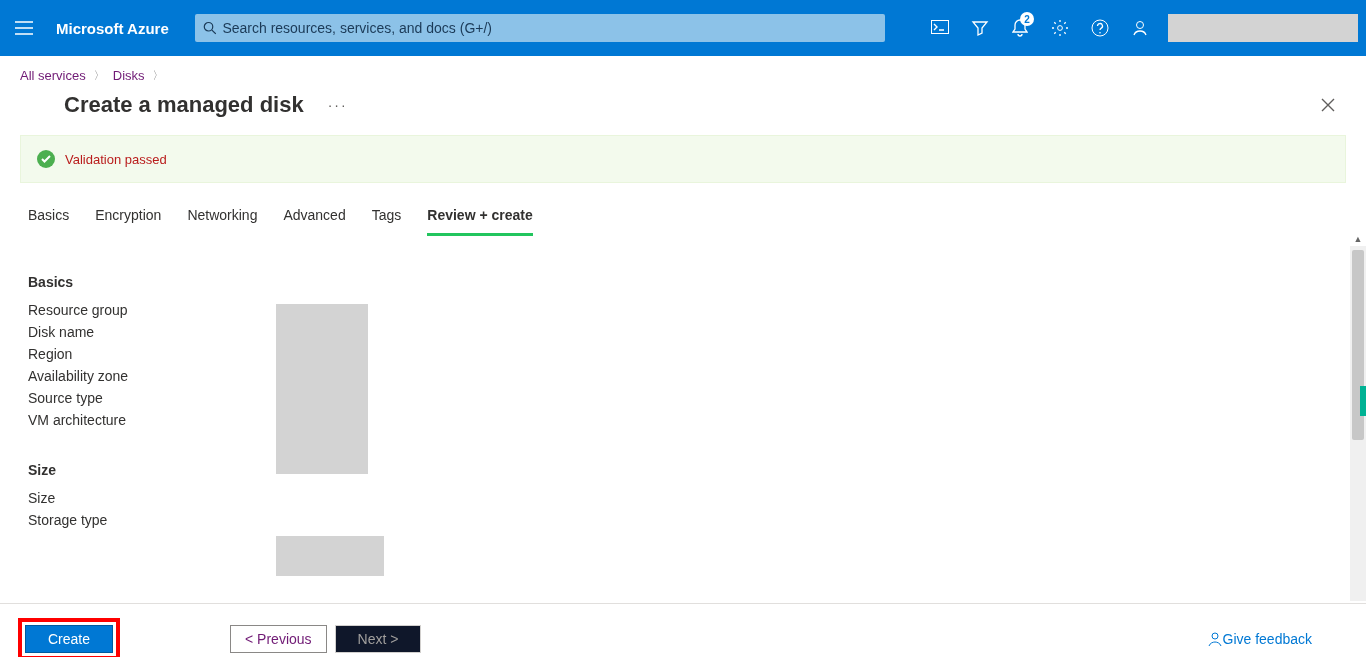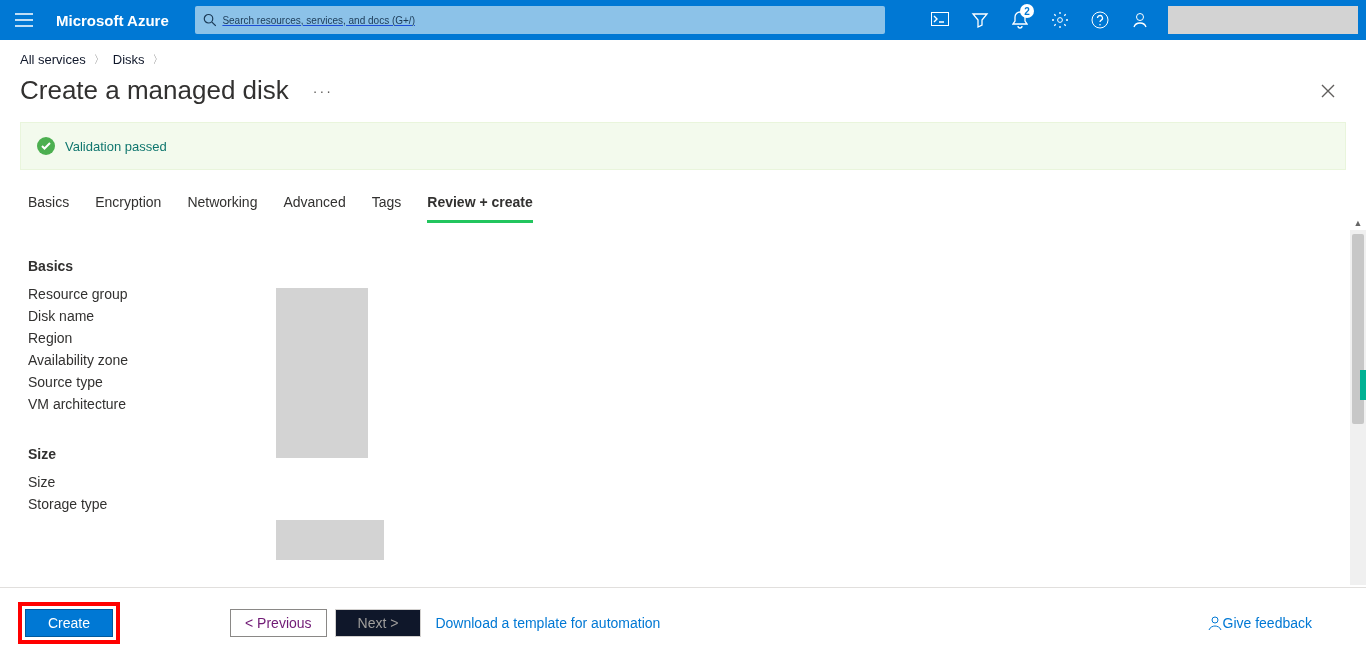--- a/index.html
+++ b/index.html
@@ -1,37 +1,37 @@
 <!DOCTYPE html>
 <html><head>
 <meta charset="utf-8">
 <style>
   * { box-sizing: border-box; margin: 0; padding: 0; }
   html, body { width: 1366px; height: 657px; font-family: "Segoe UI", Arial, sans-serif; background: #fff; overflow: hidden; }
   
-  .topbar { height: 40px; background: #0078d4; display: flex; align-items: center; color: #fff; }
+  .topbar { height: 56px; background: #0078d4; display: flex; align-items: center; color: #fff; }
   .hamburger { width: 48px; display:flex; align-items:center; justify-content:center; height:40px; cursor:pointer; }
   .brand { font-weight:600; font-size:15px; padding: 0 20px 0 8px; white-space:nowrap; }
   .searchbox { flex:0 0 690px; height:28px; background:#8cc2e8; border-radius:2px; display:flex; align-items:center; padding:0 8px; color:#1b3a57; margin-left:6px;}
-  .searchbox input { background:transparent; border:none; outline:none; font-size:10px; width:100%; color:#1d4ed8;text-decoration:underline; }
+  .searchbox input { background:transparent; border:none; outline:none; font-size:14px; width:100%; color:#404040; }
   .searchbox input::placeholder { color:#1b3a57; }
   .topgap { flex:1; }
   .topicon { width:40px; height:40px; display:flex; align-items:center; justify-content:center; cursor:pointer; position:relative; }
   .badge { position:absolute; top:4px; right:6px; background:#fff; color:#0078d4; font-size:10px; font-weight:600; border-radius:8px; min-width:14px; height:14px; display:flex; align-items:center; justify-content:center; padding:0 3px;}
   .acct { width:190px; height:28px; background:#d3d3d3; margin:0 8px; }
   
   .page { position:relative; height: calc(657px - 40px); }
   .breadcrumb { padding: 12px 20px 4px; font-size:13px; color:#0078d4; display:flex; align-items:center; gap:8px;}
-  .breadcrumb a { color:#0f172a; text-decoration:none; cursor:pointer;}
+  .breadcrumb a { color:#701a75; text-decoration:none; cursor:pointer;}
   .chev { color:#888; font-size:11px; }
   .titlebar { display:flex; align-items:center; padding: 4px 20px 10px; }
-  .titlebar h1 { font-size:26px; font-weight:400; color:#323130; }
+  .titlebar h1 { font-size:22px; font-weight:700; color:#323130;margin-left:44px; }
   .kebab { margin-left:24px; color:#605e5c; letter-spacing:2px; cursor:pointer; font-size:14px; }
   .closebtn { margin-left:auto; margin-right:4px; cursor:pointer; padding:6px;}
-  .validation { margin: 6px 20px 10px; background:#f3faed; border:1px solid #e9f5dc; padding:14px 16px; display:flex; align-items:center; gap:10px; font-size:13px; color:#0f766e;}
+  .validation { margin: 6px 20px 10px; background:#f3faed; border:1px solid #e9f5dc; padding:14px 16px; display:flex; align-items:center; gap:10px; font-size:13px; color:#b91c1c;}
   .validation .okicon { width:18px; height:18px; border-radius:50%; background:#4caf50; display:flex; align-items:center; justify-content:center;}
   .validation .okicon svg { stroke:#fff; }
   .tabs { display:flex; gap:26px; padding: 8px 28px 0; border-bottom:none; font-size:14px; color:#323130; }
   .tab { padding:6px 0 10px; cursor:pointer; }
   .tab.active { font-weight:600; border-bottom:3px solid #22c55e; }
   .scrollarea { position:absolute; top:200px; bottom:72px; left:0; right:0; overflow:hidden; padding:0 28px;}
   .sectionhdr { font-weight:600; font-size:14px; margin: 34px 0 12px; color:#323130;}
   .sectionhdr.first { margin-top: 18px;}
   .kv { display:flex; align-items:flex-start; margin-bottom:6px; font-size:14px; color:#323130;}
   .kv .k { width:248px; }
@@ -190,21 +190,20 @@
   <div class="greentab"></div>
 
   <div class="footer">
     <span class="createwrap">
       <button class="btn primary">Create</button>
     </span>
     <div class="navbtns">
       <button class="btn secondary">&lt; Previous</button>
       <button class="btn disabled">Next &gt;</button>
     </div>
-    <a class="dl-link">Download a template for automation</a>
     <div class="feedback">
       <svg width="16" height="16" viewBox="0 0 16 16">
           <circle cx="8" cy="5" r="3" stroke="#0078d4" fill="none"></circle>
           <path d="M2 15c1-3 4-4 6-4s5 1 6 4" stroke="#0078d4" fill="none"></path>
         </svg>
       <span>Give feedback</span>
     </div>
   </div>
 
 </div>

